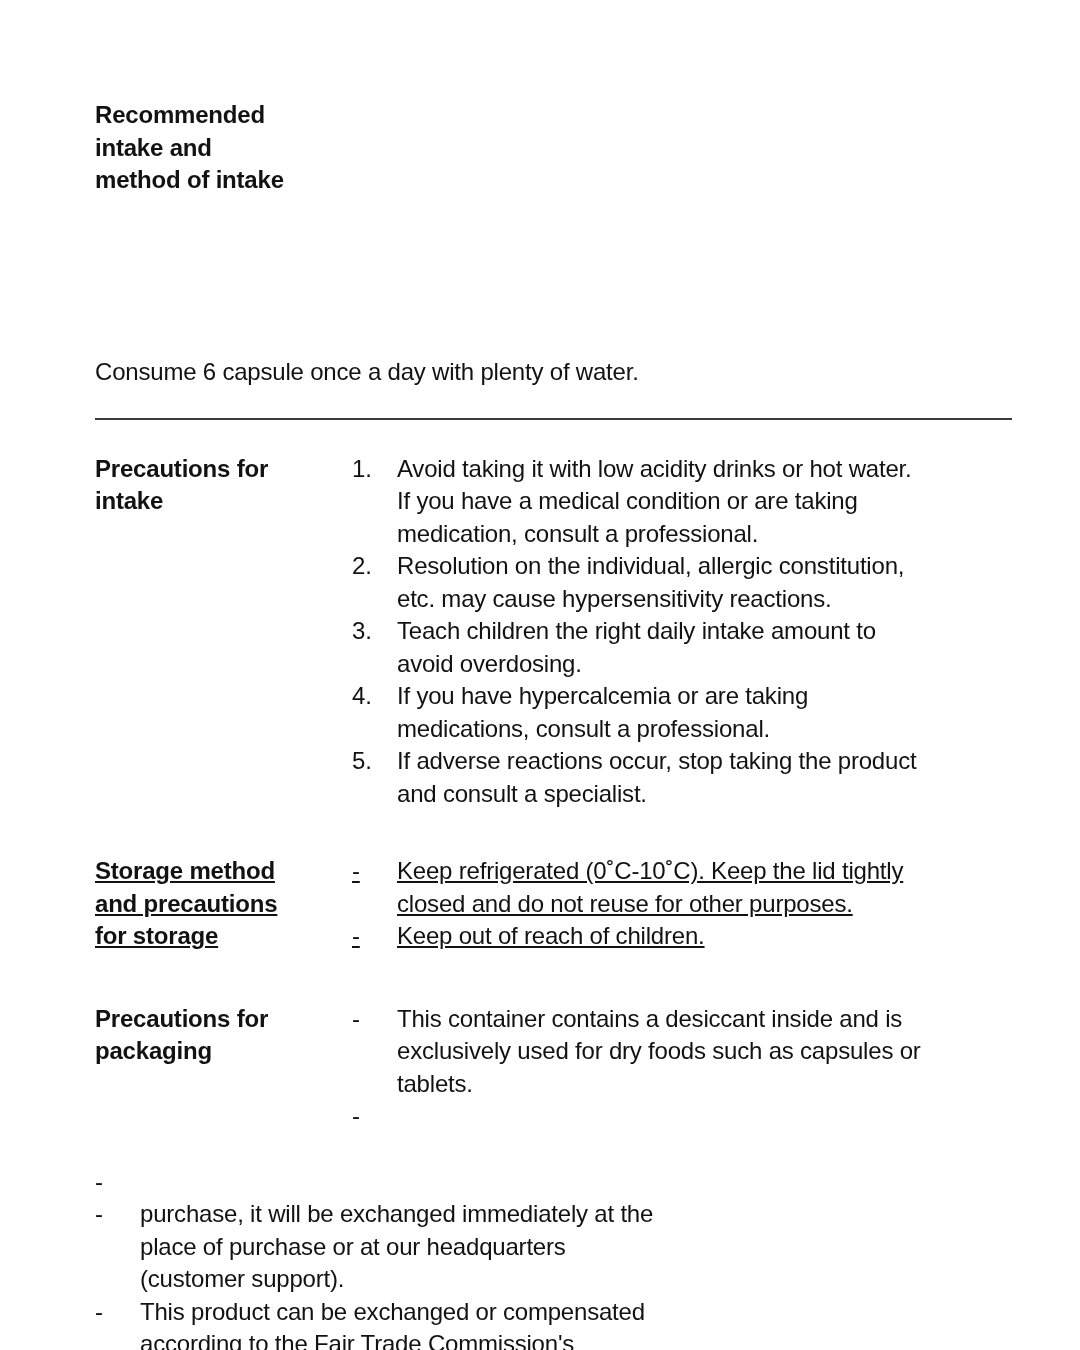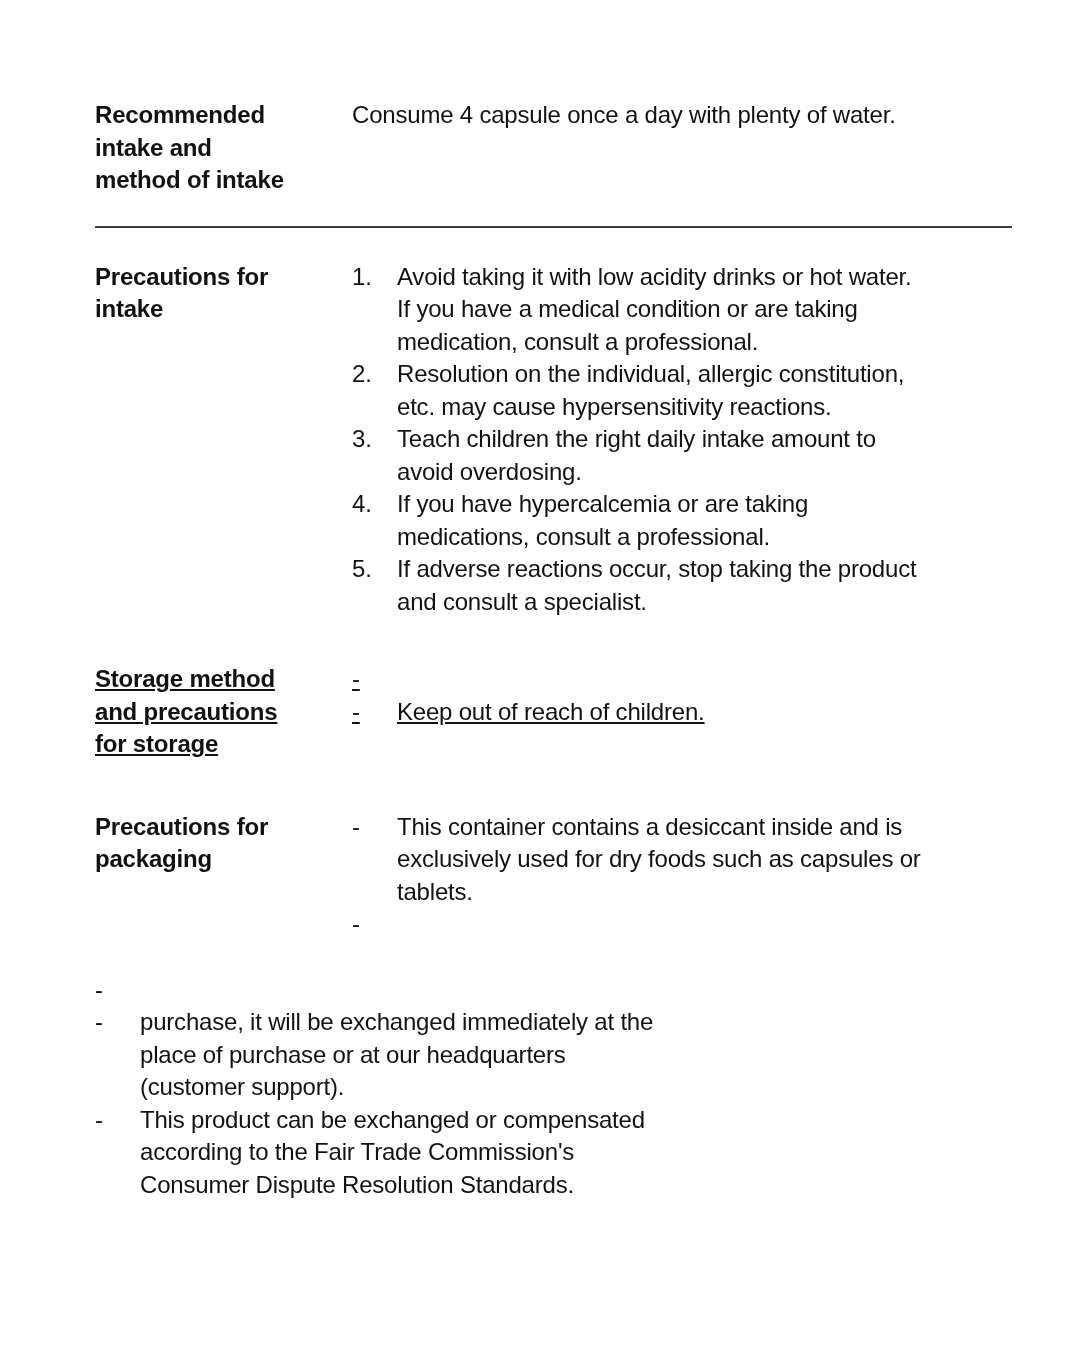--- a/index.html
+++ b/index.html
@@ -47,36 +47,36 @@
   .item-text, .plain {
     white-space: pre;
   }
   .divider {
     border: none;
     border-top: 2.5px solid #3b3b3b;
     margin: 29px 0 0 0;
     width: 100%;
   }
   
-  .s0 { margin-top: 99px; }
+  .s0 { margin-top: 99px; flex-direction: column; }
   .s1 { margin-top: 33px; }
   .s2 { margin-top: 45px; text-decoration: underline; }
   .s3 { margin-top: 50px; }
   .s4 { margin-top: 33px; }
 </style>
 </head>
 <body>
 
 <div class="sheet">
     <section class="row s0">
       <div class="label">Recommended
 intake and
 method of intake</div>
       <div class="content">
-        <div class="plain">Consume 4 capsule once a day with plenty of water.</div>
+        <div class="plain">Consume 6 capsule once a day with plenty of water.</div>
       </div>
     </section>
     <hr class="divider">
     <section class="row s1">
       <div class="label">Precautions for
 intake</div>
       <div class="content">
         <div class="item">
           <span class="marker">1.</span>
           <span class="item-text">Avoid taking it with low acidity drinks or hot water.
@@ -105,20 +105,22 @@
         </div>
       </div>
     </section>
     <section class="row s2">
       <div class="label">Storage method
 and precautions
 for storage</div>
       <div class="content">
         <div class="item">
           <span class="marker">-</span>
+          <span class="item-text">Keep refrigerated (0˚C-10˚C). Keep the lid tightly
+closed and do not reuse for other purposes.</span>
         </div>
         <div class="item">
           <span class="marker">-</span>
           <span class="item-text">Keep out of reach of children.</span>
         </div>
       </div>
     </section>
     <section class="row s3">
       <div class="label">Precautions for
 packaging</div>

